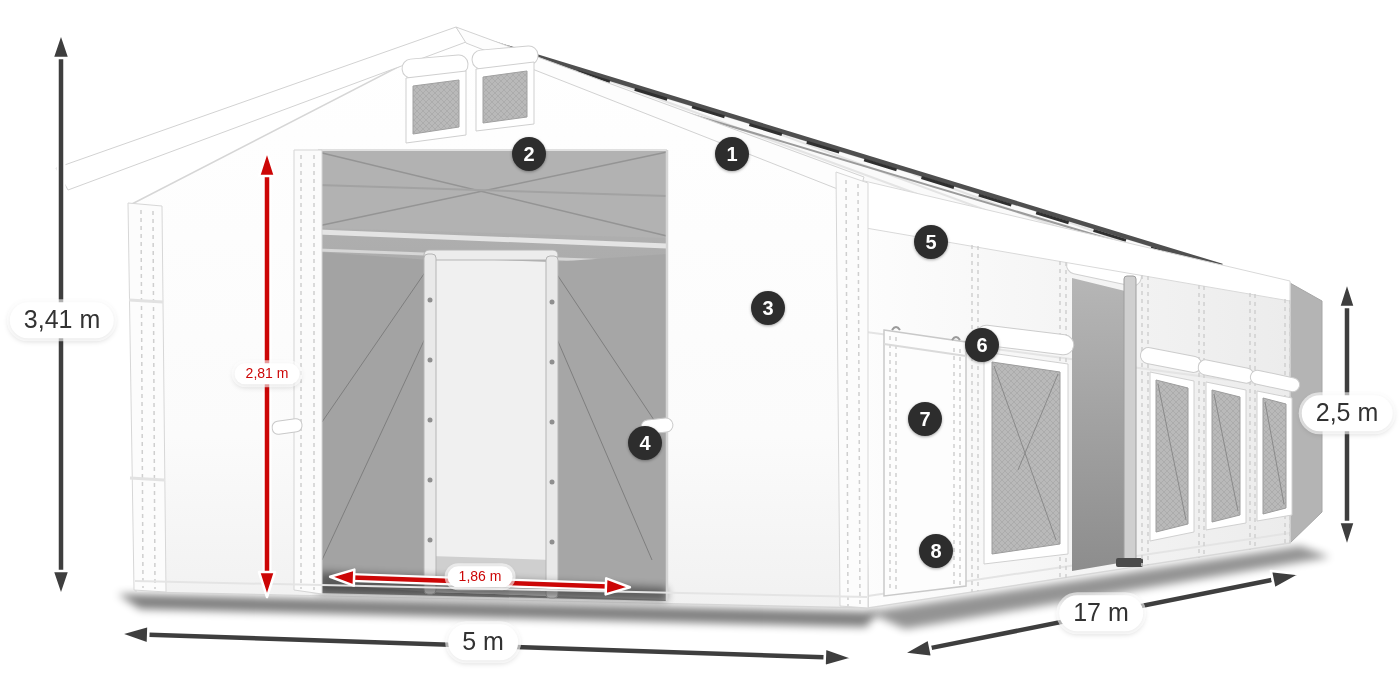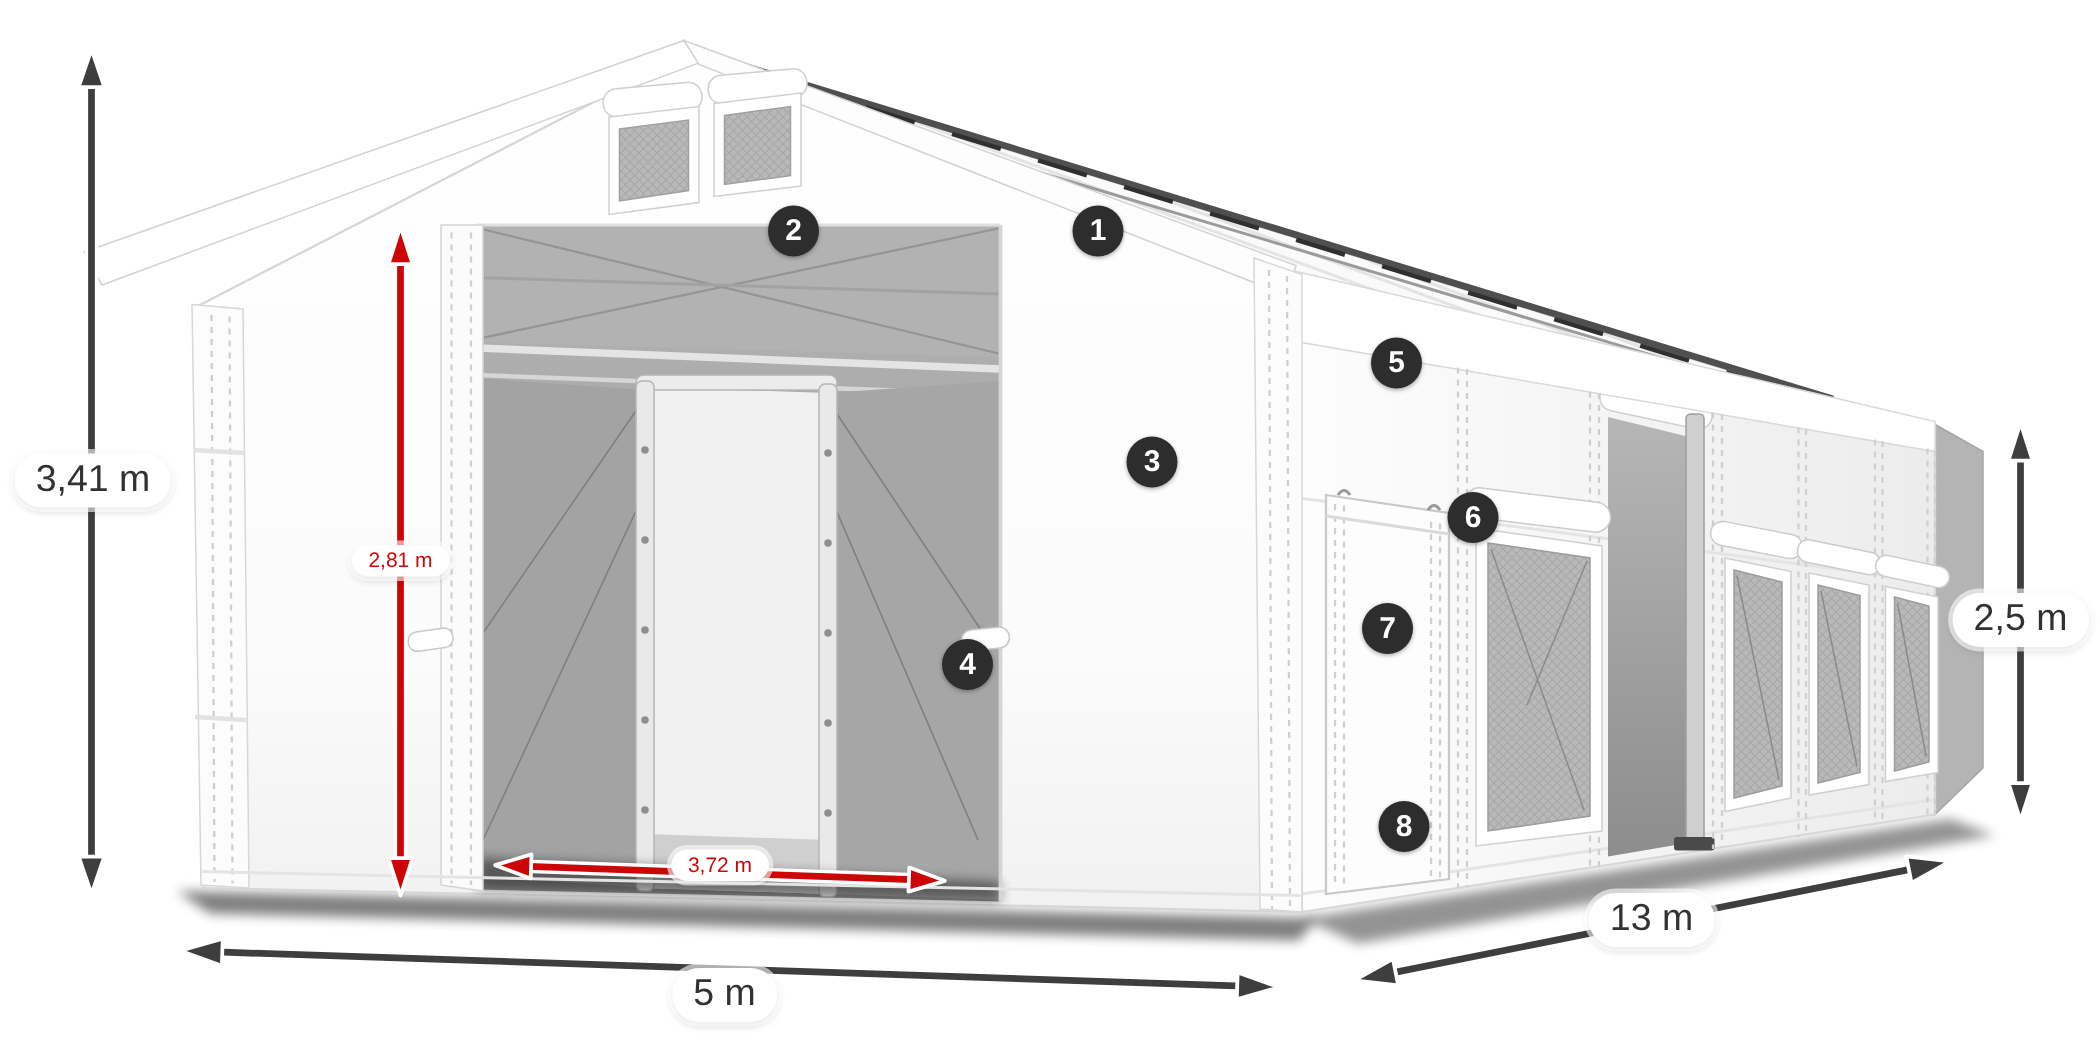--- a/index.html
+++ b/index.html
@@ -272,23 +272,23 @@
         <line x1="1347" y1="303" x2="1347" y2="526" class="case"></line>
         <line x1="1347" y1="307" x2="1347" y2="522" class="ln-dark"></line>
         <polygon points="1347,282 1339,307 1355,307" class="hd-dark"></polygon>
         <polygon points="1347,547 1339,522 1355,522" class="hd-dark"></polygon>
       </g>
     </g>
   </svg>
 
   <div class="pill" style="left:62px;top:320px">3,41 m</div>
   <div class="pill red" style="left:267px;top:374px">2,81 m</div>
-  <div class="pill red" style="left:480px;top:577px">3,72 m</div>
-  <div class="pill" style="left:483px;top:663px">5 m</div>
-  <div class="pill" style="left:1101px;top:613px">13 m</div>
+  <div class="pill red" style="left:480px;top:577px">1,86 m</div>
+  <div class="pill" style="left:483px;top:642px">5 m</div>
+  <div class="pill" style="left:1101px;top:613px">17 m</div>
   <div class="pill" style="left:1347px;top:413px">2,5 m</div>
 
   <div class="badge" style="left:732px;top:154px">1</div>
   <div class="badge" style="left:529px;top:154px">2</div>
   <div class="badge" style="left:768px;top:308px">3</div>
   <div class="badge" style="left:645px;top:443px">4</div>
   <div class="badge" style="left:931px;top:242px">5</div>
   <div class="badge" style="left:982px;top:345px">6</div>
   <div class="badge" style="left:925px;top:419px">7</div>
   <div class="badge" style="left:936px;top:551px">8</div>

